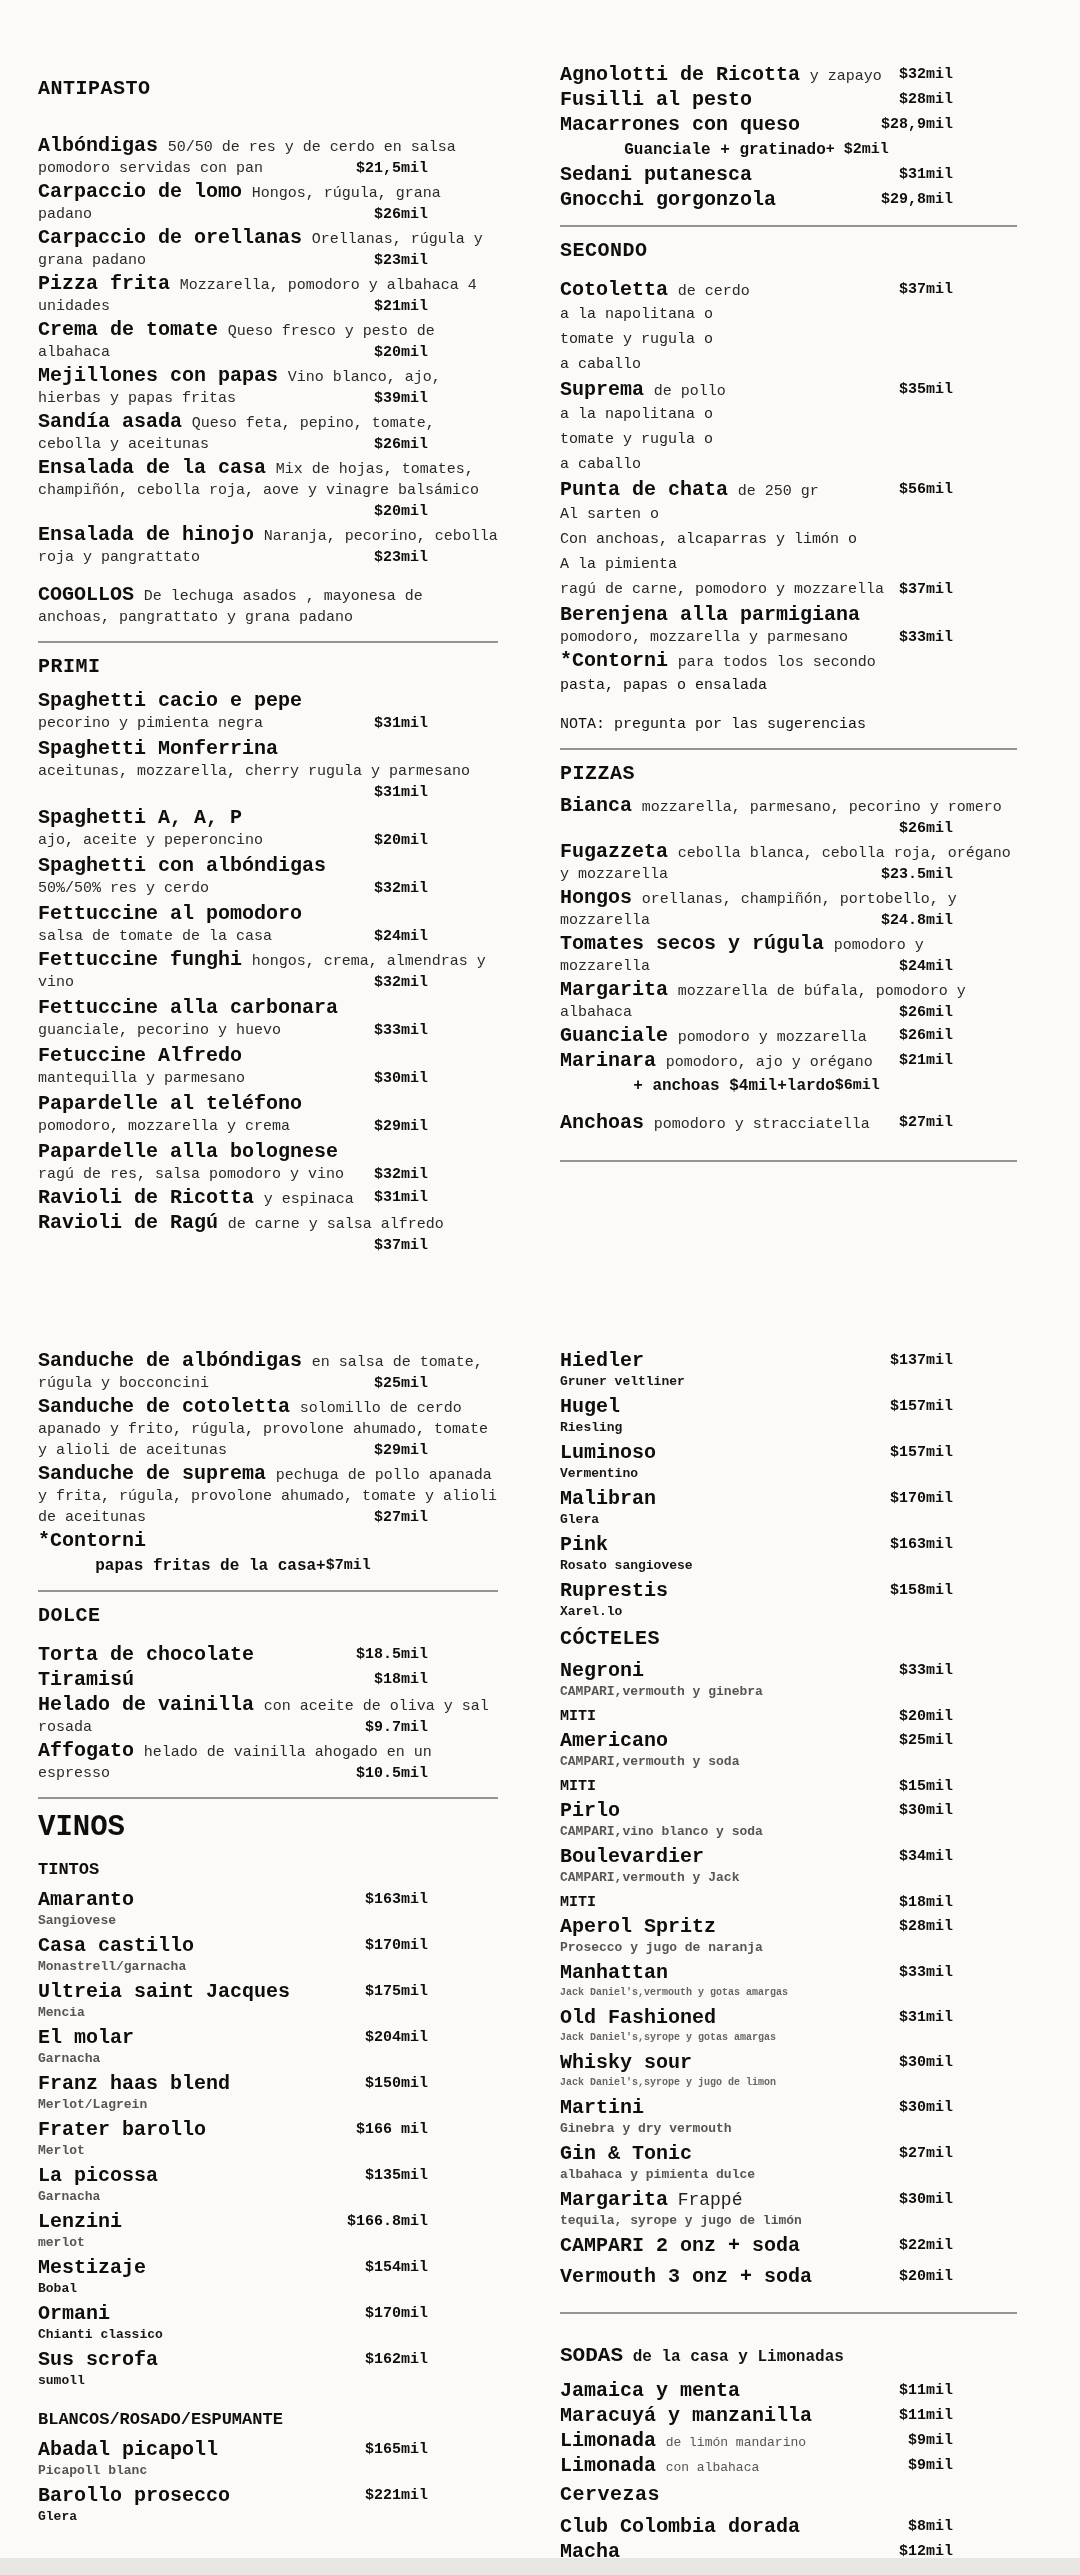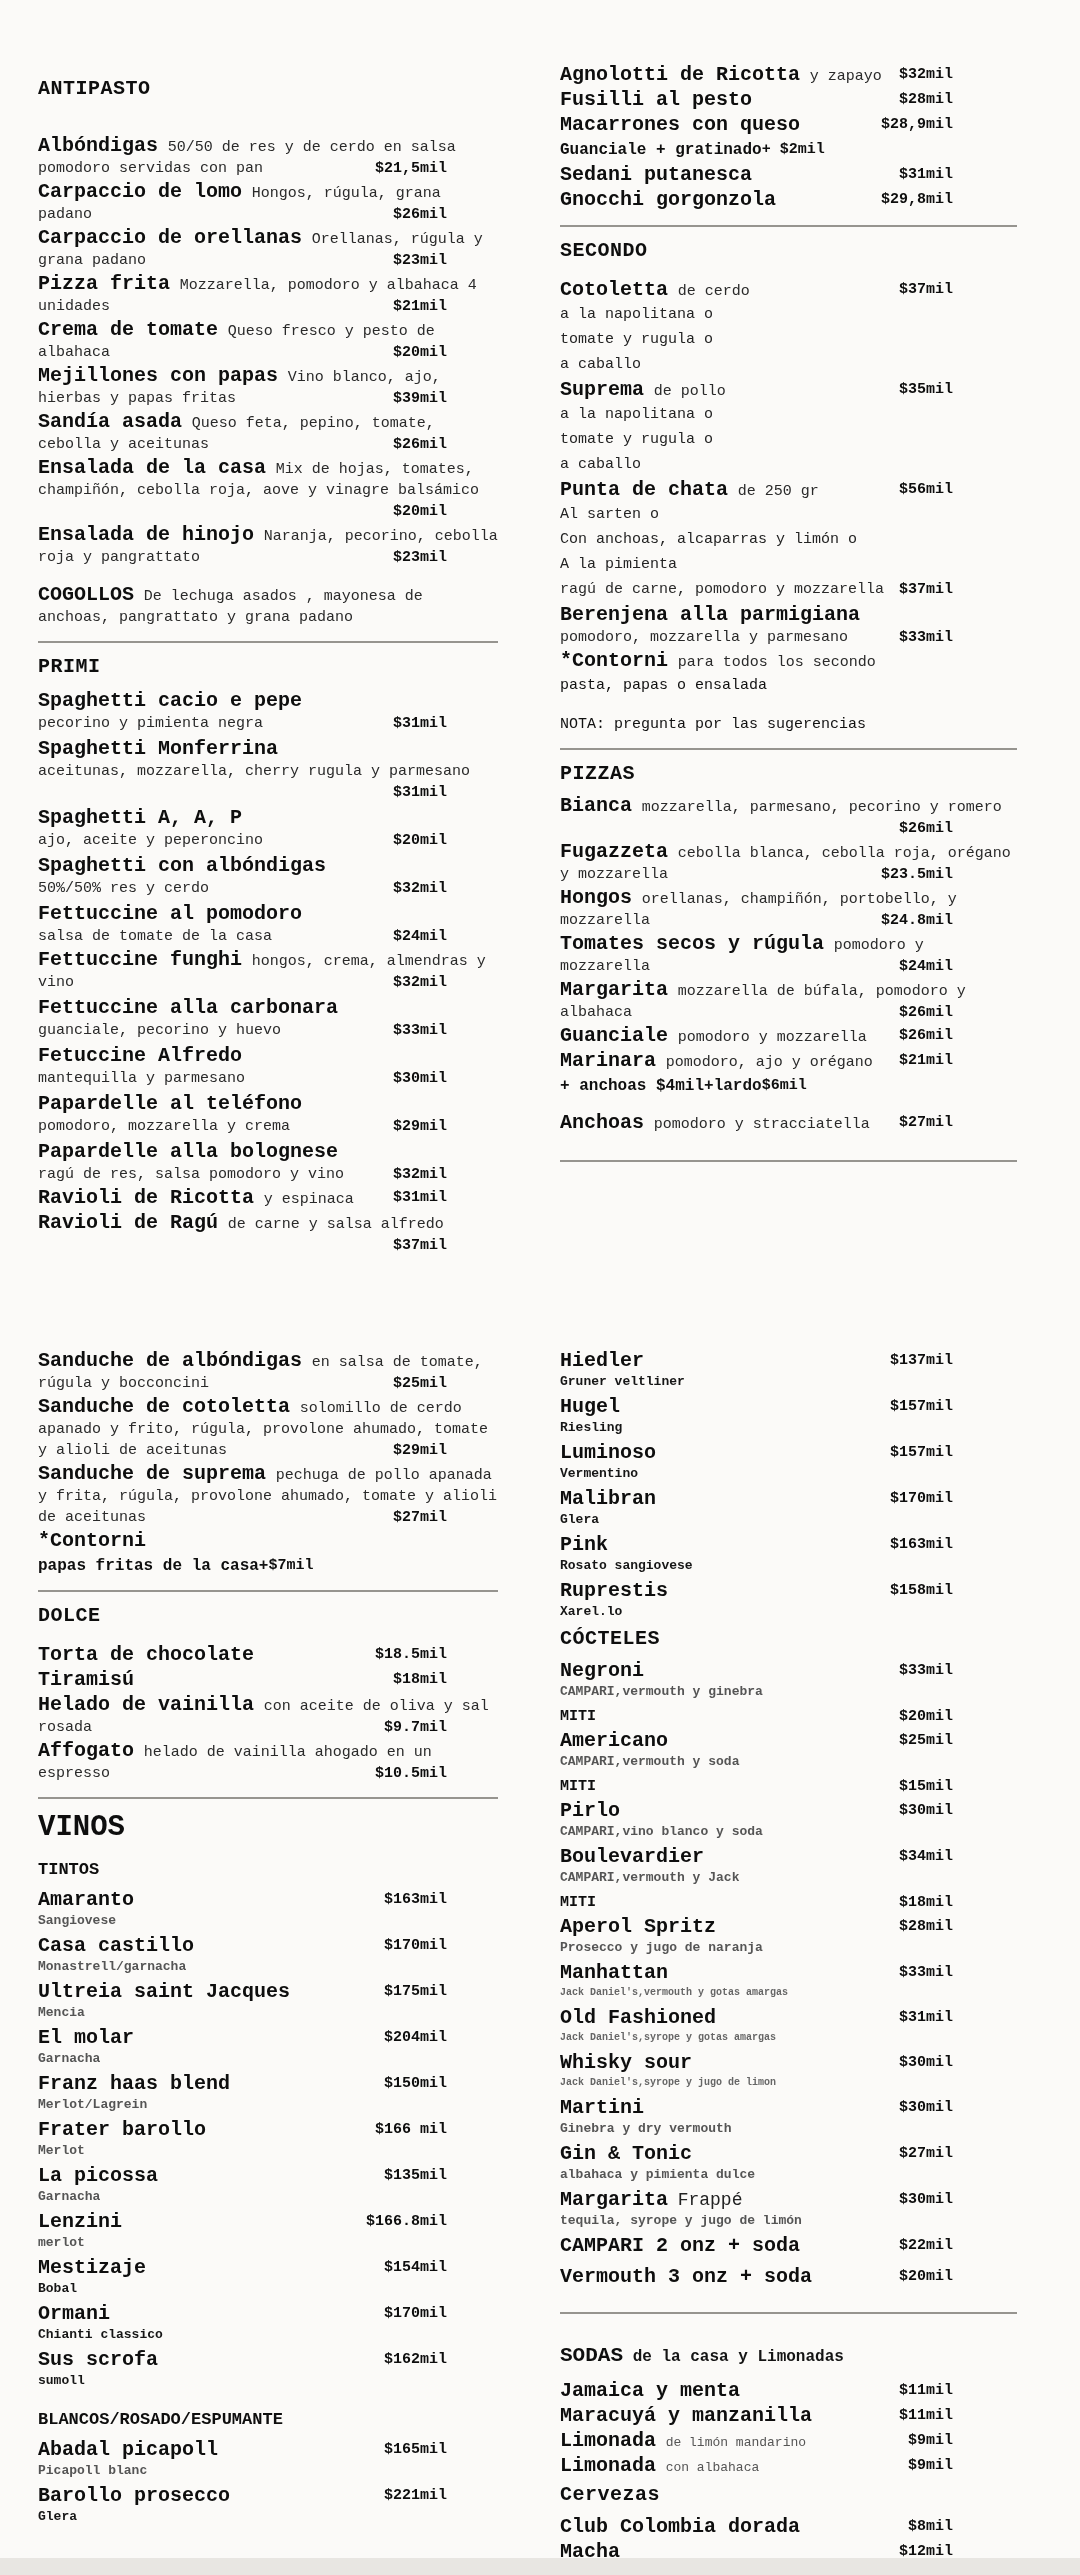--- a/index.html
+++ b/index.html
@@ -15,21 +15,21 @@
   #cell-tr{top:64px}
   #cell-bl{top:1350px}
   #cell-br{top:1350px}
 
   .row{line-height:21px;margin:0 0 2px;overflow:hidden}
   .nm{font-weight:bold;font-size:20px;color:#0e0e0e}
   .ds{font-size:15px;color:#2a2a2a}
   .ds.sm{font-size:13px;color:#555}
   .ds.lg{font-size:18px;color:#222}
   .price{float:right;font-weight:bold;font-size:15px;color:#0e0e0e;white-space:nowrap}
-  .col-l .price{margin-right:51px}
+  .col-l .price{margin-right:70px}
   .col-r .price{margin-right:64px}
 
   .row.brk .nm{display:block;line-height:25px}
 
   .row.h1{line-height:26px;margin:4px 0 14px}
   .row.h1 .nm{font-size:20px;letter-spacing:.5px}
   .row.h1.gap{margin-bottom:32px}
   .row.h1.tight{margin-bottom:7px}
   .row.h1big{line-height:36px;margin:2px 0 10px}
   .row.h1big .nm{font-size:29px}
@@ -39,21 +39,21 @@
   .row.hdesc .nm{font-size:21px}
   .row.hdesc .ds{font-size:16px;font-weight:bold;color:#141414}
 
   .row.opt{font-size:15px;line-height:22px;color:#232323;margin:0 0 3px}
   .row.sub{font-size:13px;line-height:16px;color:#555;margin:-1px 0 6px;font-weight:bold}
   .row.sub.b{font-weight:bold;color:#161616}
   .row.sub.xs{font-size:10px;color:#666;line-height:14px;margin-bottom:7px}
   .row.note{font-size:15px;font-weight:normal;line-height:21px;margin:0 0 4px;color:#111}
   .row.miti{margin:0 0 3px}
   .row.miti .nm{font-size:15px}
-  .row.extras{display:flex;justify-content:flex-start;font-weight:bold;font-size:16px;line-height:22px;margin:0 0 3px}
+  .row.extras{display:flex;justify-content:center;font-weight:bold;font-size:16px;line-height:22px;margin:0 0 3px}
   .row.extras .nm{font-size:16px}
   .row.extras .mid{font-weight:bold;font-size:16px}
   .row.extras .price{float:none}
 
   .divider{height:2px;background:#96948f;margin:13px 0 11px}
   .space{width:100%}
 
   .footer-strip{position:absolute;left:0;right:0;bottom:0;height:17px;background:#e8e6e2}
 </style>
 </head>

